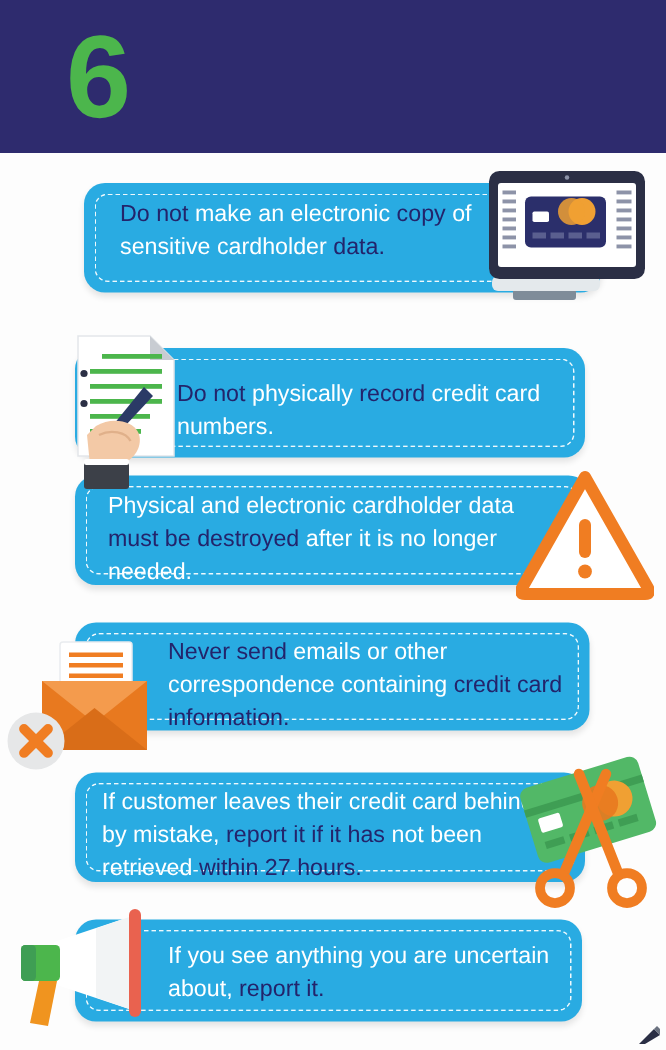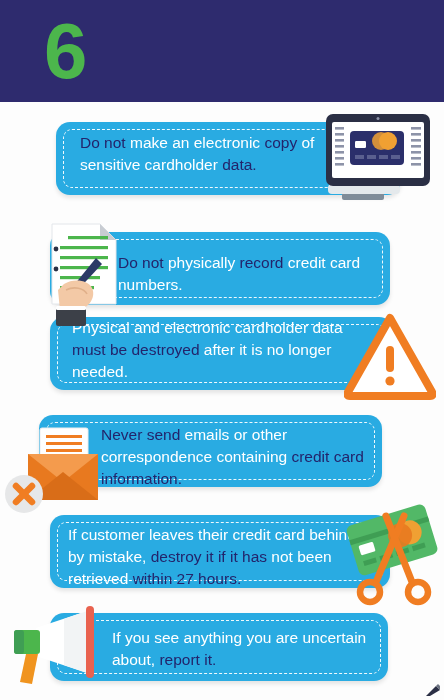--- a/index.html
+++ b/index.html
@@ -65,23 +65,23 @@
   .txt .d { color:#23246b; }
 
   
   #card1 { left:44px;  top:122px; width:345px; height:73px;margin-left:12px; }
   #card1 .txt { left:24px; top:10px; width:282px; }
 
   #card2 { left:50px;  top:232px; width:340px; height:73px;padding-left:43px; }
   #card2 .txt { left:68px; top:20px; width:262px; }
 
   #card3 { left:50px;  top:317px; width:343px; height:73px; }
-  #card3 .txt { left:22px; top:0; width:292px; }
-
-  #card4 { left:39px;  top:415px; width:343px; height:72px; }
+  #card3 .txt { left:22px; top:10px; width:292px; }
+
+  #card4 { left:50px;  top:415px; width:343px; height:72px; }
   #card4 .txt { left:62px; top:9px; width:272px; }
 
   #card5 { left:50px;  top:515px; width:340px; height:73px; }
   #card5 .txt { left:18px; top:9px; width:300px; }
 
   #card6 { left:50px;  top:613px; width:338px; height:68px; }
   #card6 .txt { left:62px; top:14px; width:262px; }
 
   
   .art { position:absolute; z-index:5; }
@@ -128,21 +128,21 @@
     <div class="txt"><span>Physical and electronic cardholder data </span><span class="d">must be destroyed </span><span>after it is no longer needed.</span></div>
   </div>
 
   <div class="card" id="card4">
     <div class="dash"></div>
     <div class="txt"><span class="d">Never send </span><span>emails or other correspondence containing </span><span class="d">credit card information.</span></div>
   </div>
 
   <div class="card" id="card5">
     <div class="dash"></div>
-    <div class="txt"><span>If customer leaves their credit card behind by mistake, </span><span class="d">destroy it if it has </span><span>not been retrieved </span><span class="d">within 27 hours.</span></div>
+    <div class="txt"><span>If customer leaves their credit card behind by mistake, </span><span class="d">report it if it has </span><span>not been retrieved </span><span class="d">within 27 hours.</span></div>
   </div>
 
   <div class="card" id="card6">
     <div class="dash"></div>
     <div class="txt"><span>If you see anything you are uncertain </span><span>about, </span><span class="d">report it.</span></div>
   </div>
 
   <svg class="art" id="art-monitor" viewBox="0 0 118 92">
     <rect x="24" y="78" width="42" height="10" rx="2" fill="#7f8c99"></rect>
     <rect x="30" y="66" width="30" height="14" fill="#c9d2d8"></rect>

